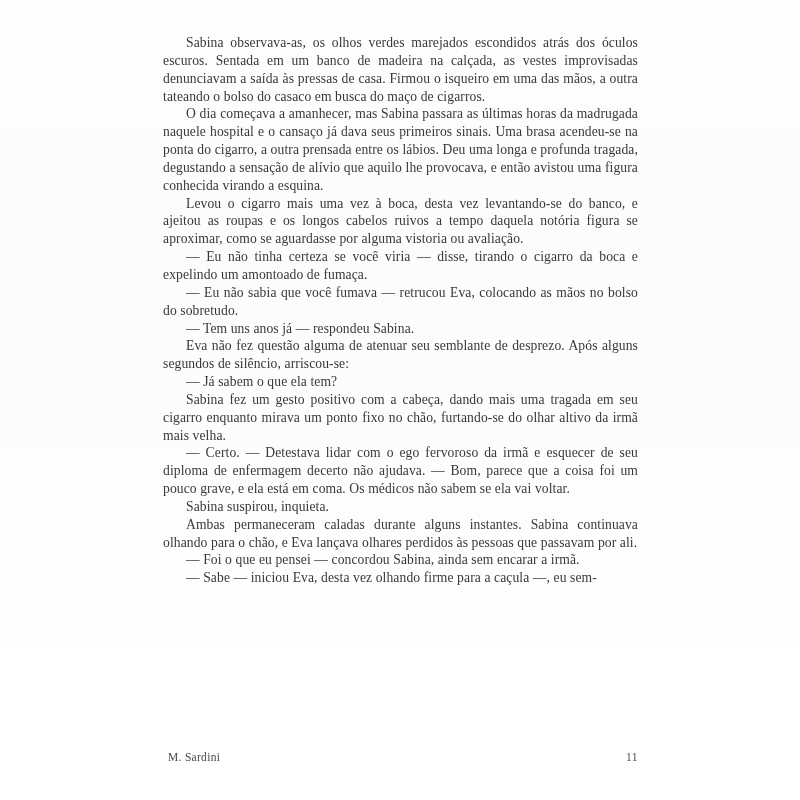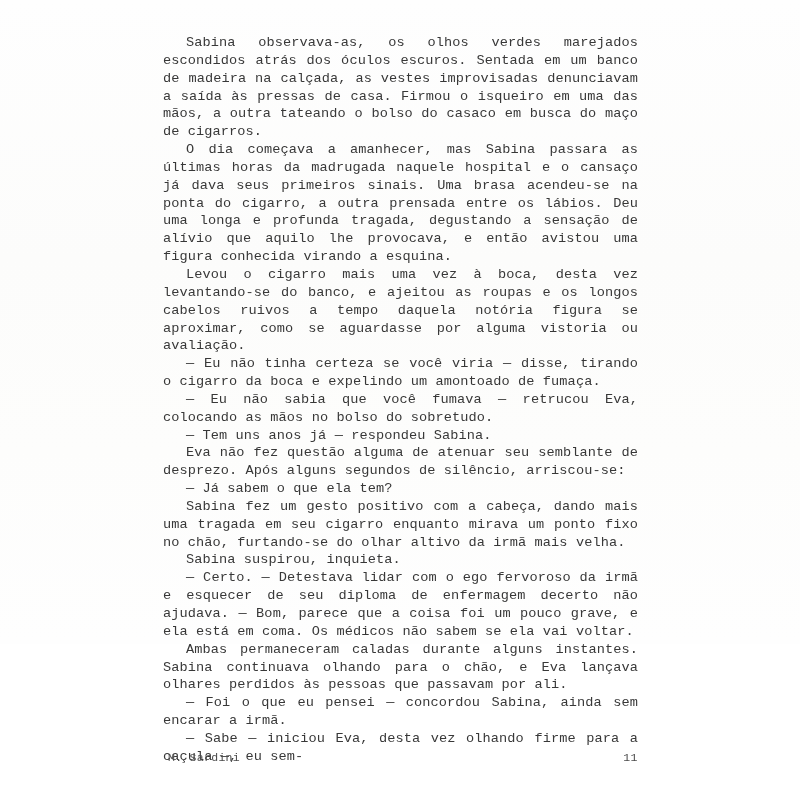--- a/index.html
+++ b/index.html
@@ -8,21 +8,21 @@
     width: 800px;
     height: 800px;
     background: #ffffff;
     overflow: hidden;
   }
   .scan {
     position: relative;
     width: 800px;
     height: 644px;
     background: linear-gradient(180deg, #fefefe 0%, #fcfcfb 40%, #fdfdfc 70%, #fefefe 100%);
-    font-family: Liberation Mono, monospace;
+    font-family: Liberation Serif, serif;
     color: #383838;
   }
   .text-block {
     position: absolute;
     left: 163px;
     top: 34px;
     width: 475px;
     text-align: justify;
     font-size: 13.6px;
     line-height: 17.85px;
@@ -61,22 +61,22 @@
   <div class="text-block" id="paragraphs-container">
       <p>Sabina observava-as, os olhos verdes marejados escondidos atrás dos óculos escuros. Sentada em um banco de madeira na calçada, as vestes improvisadas denunciavam a saída às pressas de casa. Firmou o isqueiro em uma das mãos, a outra tateando o bolso do casaco em busca do maço de cigarros.</p>
       <p>O dia começava a amanhecer, mas Sabina passara as últimas horas da madrugada naquele hospital e o cansaço já dava seus primeiros sinais. Uma brasa acendeu-se na ponta do cigarro, a outra prensada entre os lábios. Deu uma longa e profunda tragada, degustando a sensação de alívio que aquilo lhe provocava, e então avistou uma figura conhecida virando a esquina.</p>
       <p>Levou o cigarro mais uma vez à boca, desta vez levantando-se do banco, e ajeitou as roupas e os longos cabelos ruivos a tempo daquela notória figura se aproximar, como se aguardasse por alguma vistoria ou avaliação.</p>
       <p>— Eu não tinha certeza se você viria — disse, tirando o cigarro da boca e expelindo um amontoado de fumaça.</p>
       <p>— Eu não sabia que você fumava — retrucou Eva, colocando as mãos no bolso do sobretudo.</p>
       <p>— Tem uns anos já — respondeu Sabina.</p>
       <p>Eva não fez questão alguma de atenuar seu semblante de desprezo. Após alguns segundos de silêncio, arriscou-se:</p>
       <p>— Já sabem o que ela tem?</p>
       <p>Sabina fez um gesto positivo com a cabeça, dando mais uma tragada em seu cigarro enquanto mirava um ponto fixo no chão, furtando-se do olhar altivo da irmã mais velha.</p>
+      <p>— Certo. — Detestava lidar com o ego fervoroso da irmã e esquecer de seu diploma de enfermagem decerto não ajudava. — Bom, parece que a coisa foi um pouco grave, e ela está em coma. Os médicos não sabem se ela vai voltar.</p>
       <p>Sabina suspirou, inquieta.</p>
-      <p>— Certo. — Detestava lidar com o ego fervoroso da irmã e esquecer de seu diploma de enfermagem decerto não ajudava. — Bom, parece que a coisa foi um pouco grave, e ela está em coma. Os médicos não sabem se ela vai voltar.</p>
       <p>Ambas permaneceram caladas durante alguns instantes. Sabina continuava olhando para o chão, e Eva lançava olhares perdidos às pessoas que passavam por ali.</p>
       <p>— Foi o que eu pensei — concordou Sabina, ainda sem encarar a irmã.</p>
       <p>— Sabe — iniciou Eva, desta vez olhando firme para a caçula —, eu sem-</p>
     </div>
   <div class="footer">
     <span class="author">M. Sardini</span>
     <span class="pagenum">11</span>
   </div>
 </div>
 

